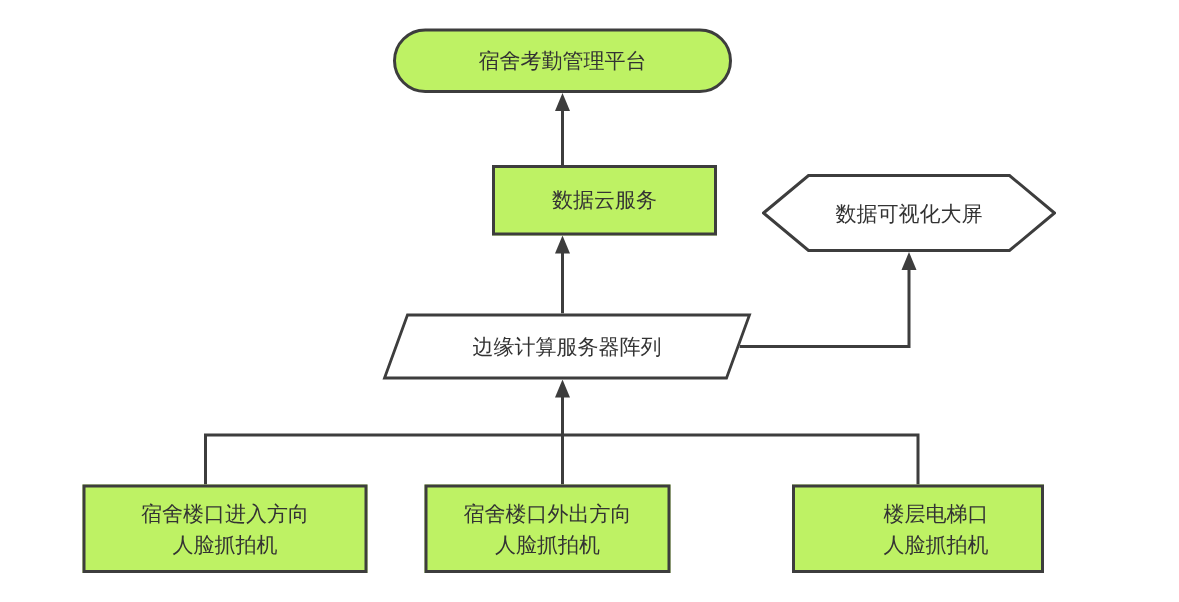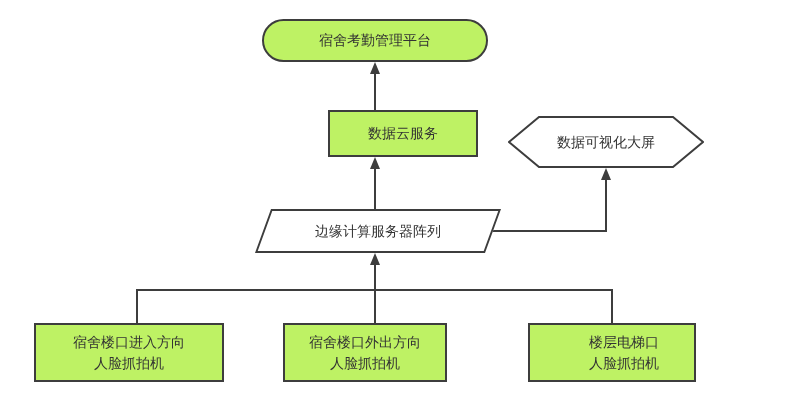--- a/index.html
+++ b/index.html
@@ -65,21 +65,21 @@
   
   .n-edge {
     left: 263px; top: 209px; width: 230px; height: 44px;
     border: 2px solid #3d3d3d;
     background: #ffffff;
     transform: skewX(-20deg);
   }
   .n-edge .label { transform: skewX(20deg); }
 
   
-  .n-cam1 { left: 34px;  top: 323px; width: 190px; height: 59px; }
+  .n-cam1 { left: 55px;  top: 323px; width: 190px; height: 59px; }
   .n-cam2 { left: 283px; top: 323px; width: 164px; height: 59px; }
   .n-cam3 { left: 528px; top: 323px; width: 168px; height: 59px; padding-left: 24px; }
 </style>
 </head>
 <body>
 
 <div class="canvas">
 
   <svg class="wires" width="786" height="401" viewBox="0 0 786 401" aria-hidden="true">
 

